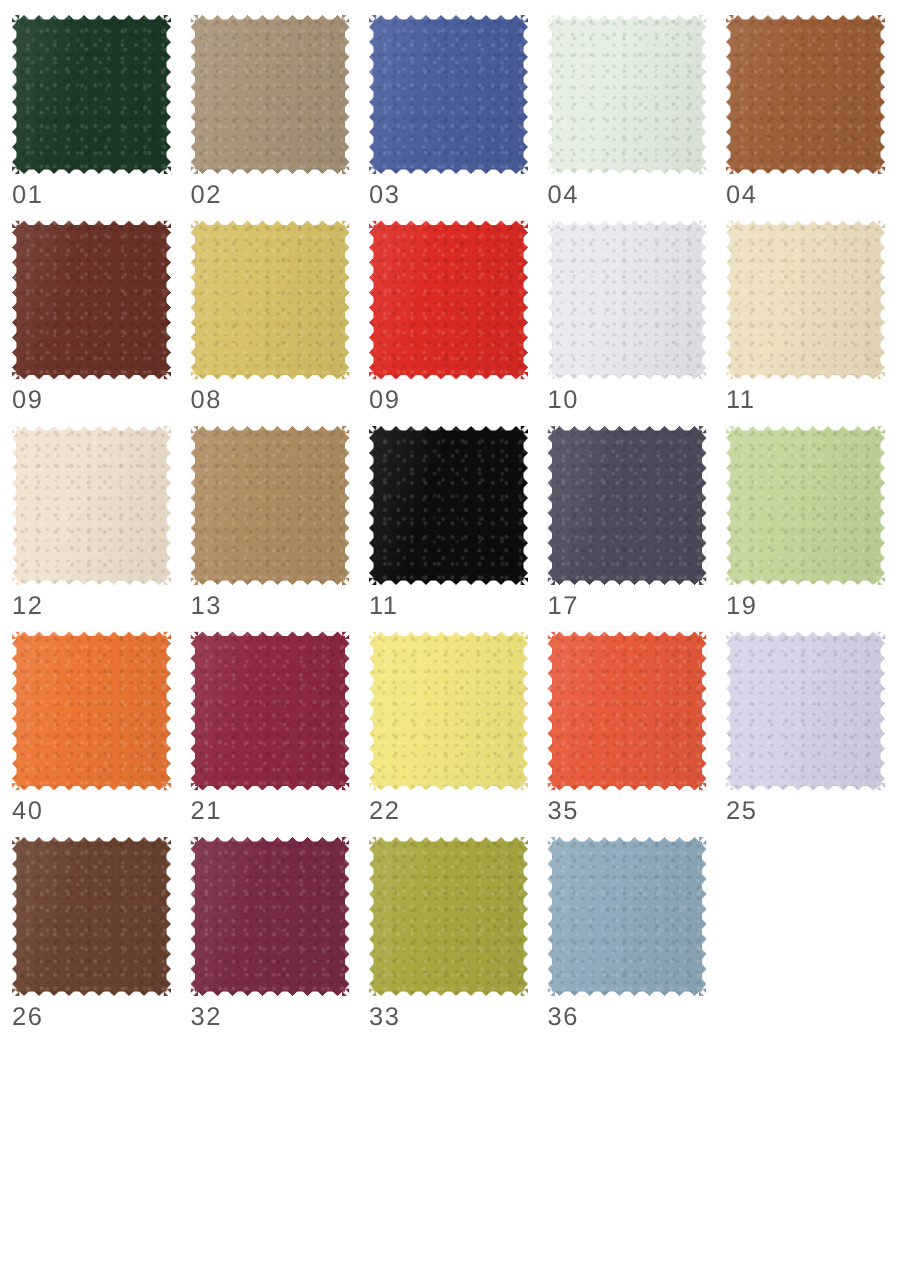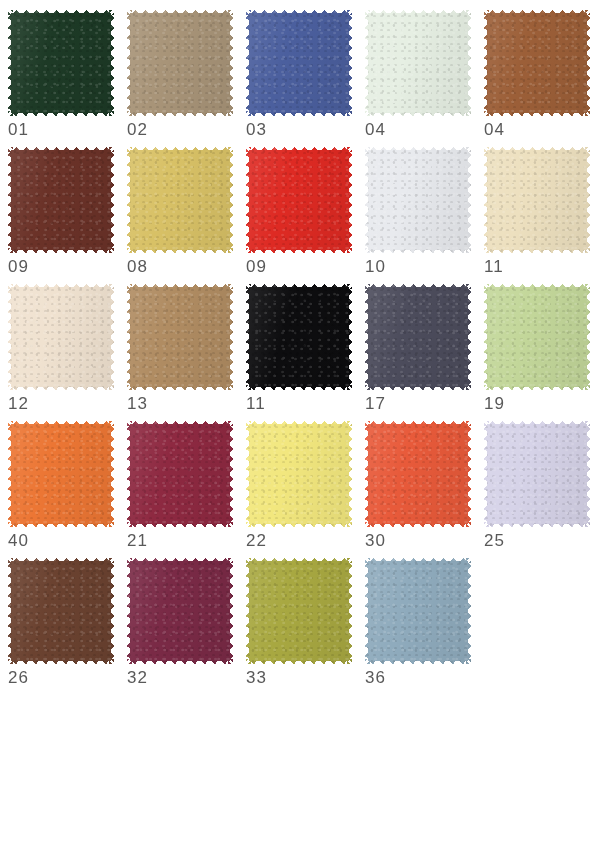--- a/index.html
+++ b/index.html
@@ -297,21 +297,21 @@
         </div>
         <div class="swatch-label">22</div>
       </div>
     </div>
     <div class="swatch-cell">
       <div class="chip-wrap">
         <div class="chip" style="background: rgb(232, 90, 58);">
           <div class="chip-sheen"></div>
           <div class="chip-texture"></div>
         </div>
-        <div class="swatch-label">30</div>
+        <div class="swatch-label">35</div>
       </div>
     </div>
     <div class="swatch-cell">
       <div class="chip-wrap">
         <div class="chip" style="background: rgb(214, 211, 232);">
           <div class="chip-sheen"></div>
           <div class="chip-texture"></div>
         </div>
         <div class="swatch-label">25</div>
       </div>

